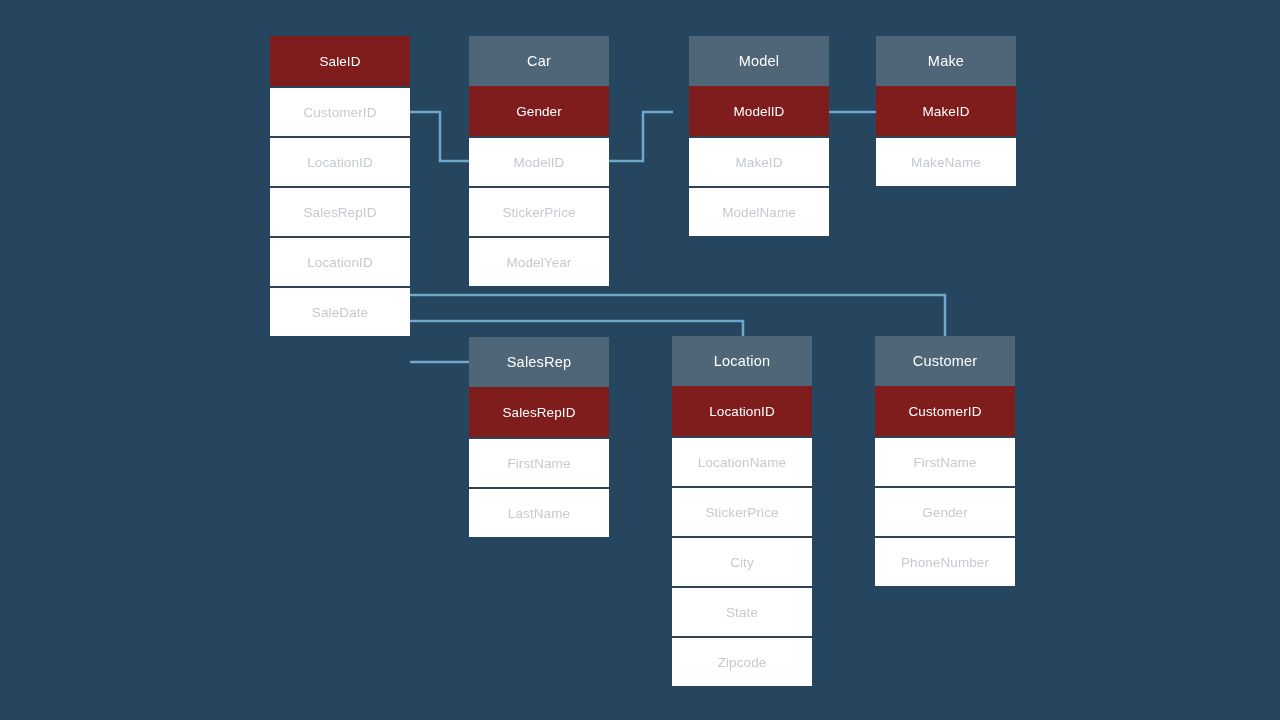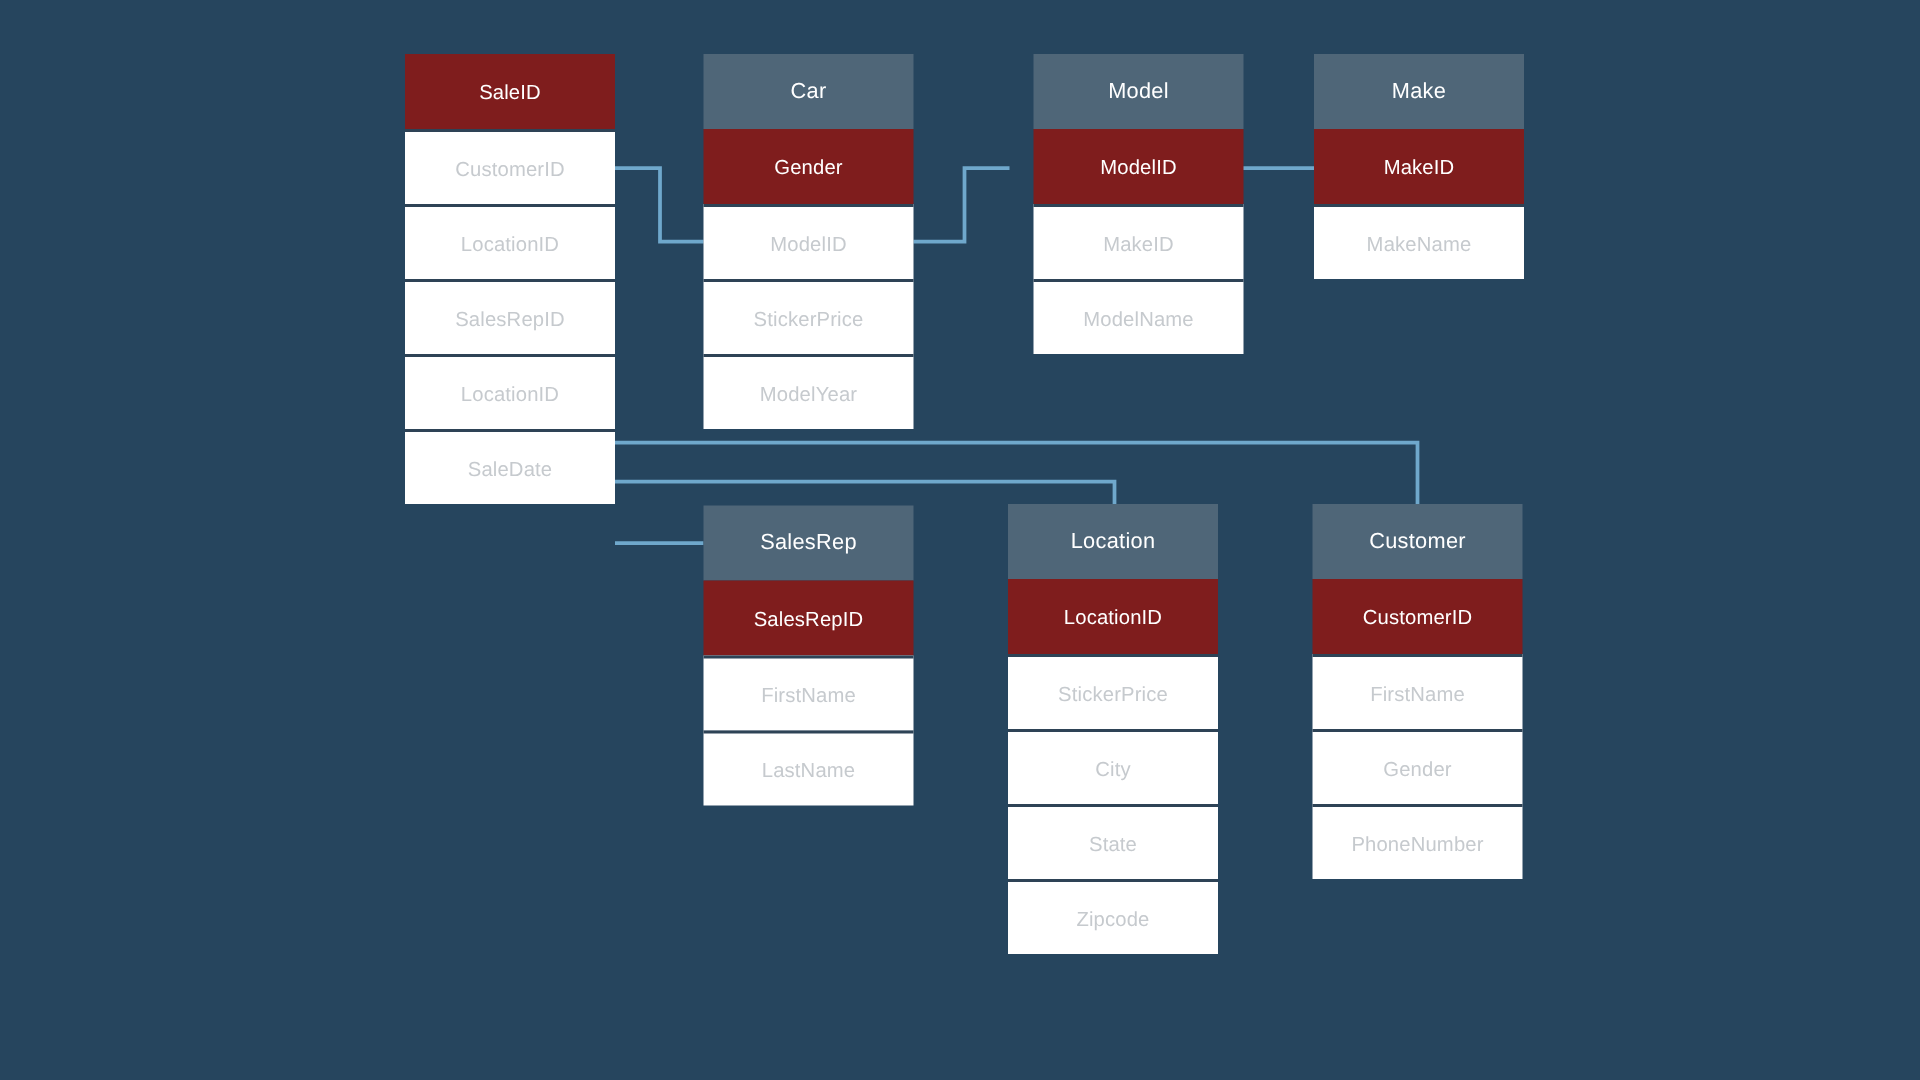--- a/index.html
+++ b/index.html
@@ -102,20 +102,21 @@
       </div>
       <div class="entity" style="left: 469px; top: 337px;">
         <div class="entity-header">SalesRep</div>
         <div class="field pk">SalesRepID</div>
         <div class="field">FirstName</div>
         <div class="field">LastName</div>
       </div>
       <div class="entity" style="left: 672px; top: 336px;">
         <div class="entity-header">Location</div>
         <div class="field pk">LocationID</div>
+        <div class="field">LocationName</div>
         <div class="field">StickerPrice</div>
         <div class="field">City</div>
         <div class="field">State</div>
         <div class="field">Zipcode</div>
       </div>
       <div class="entity" style="left: 875px; top: 336px;">
         <div class="entity-header">Customer</div>
         <div class="field pk">CustomerID</div>
         <div class="field">FirstName</div>
         <div class="field">Gender</div>

